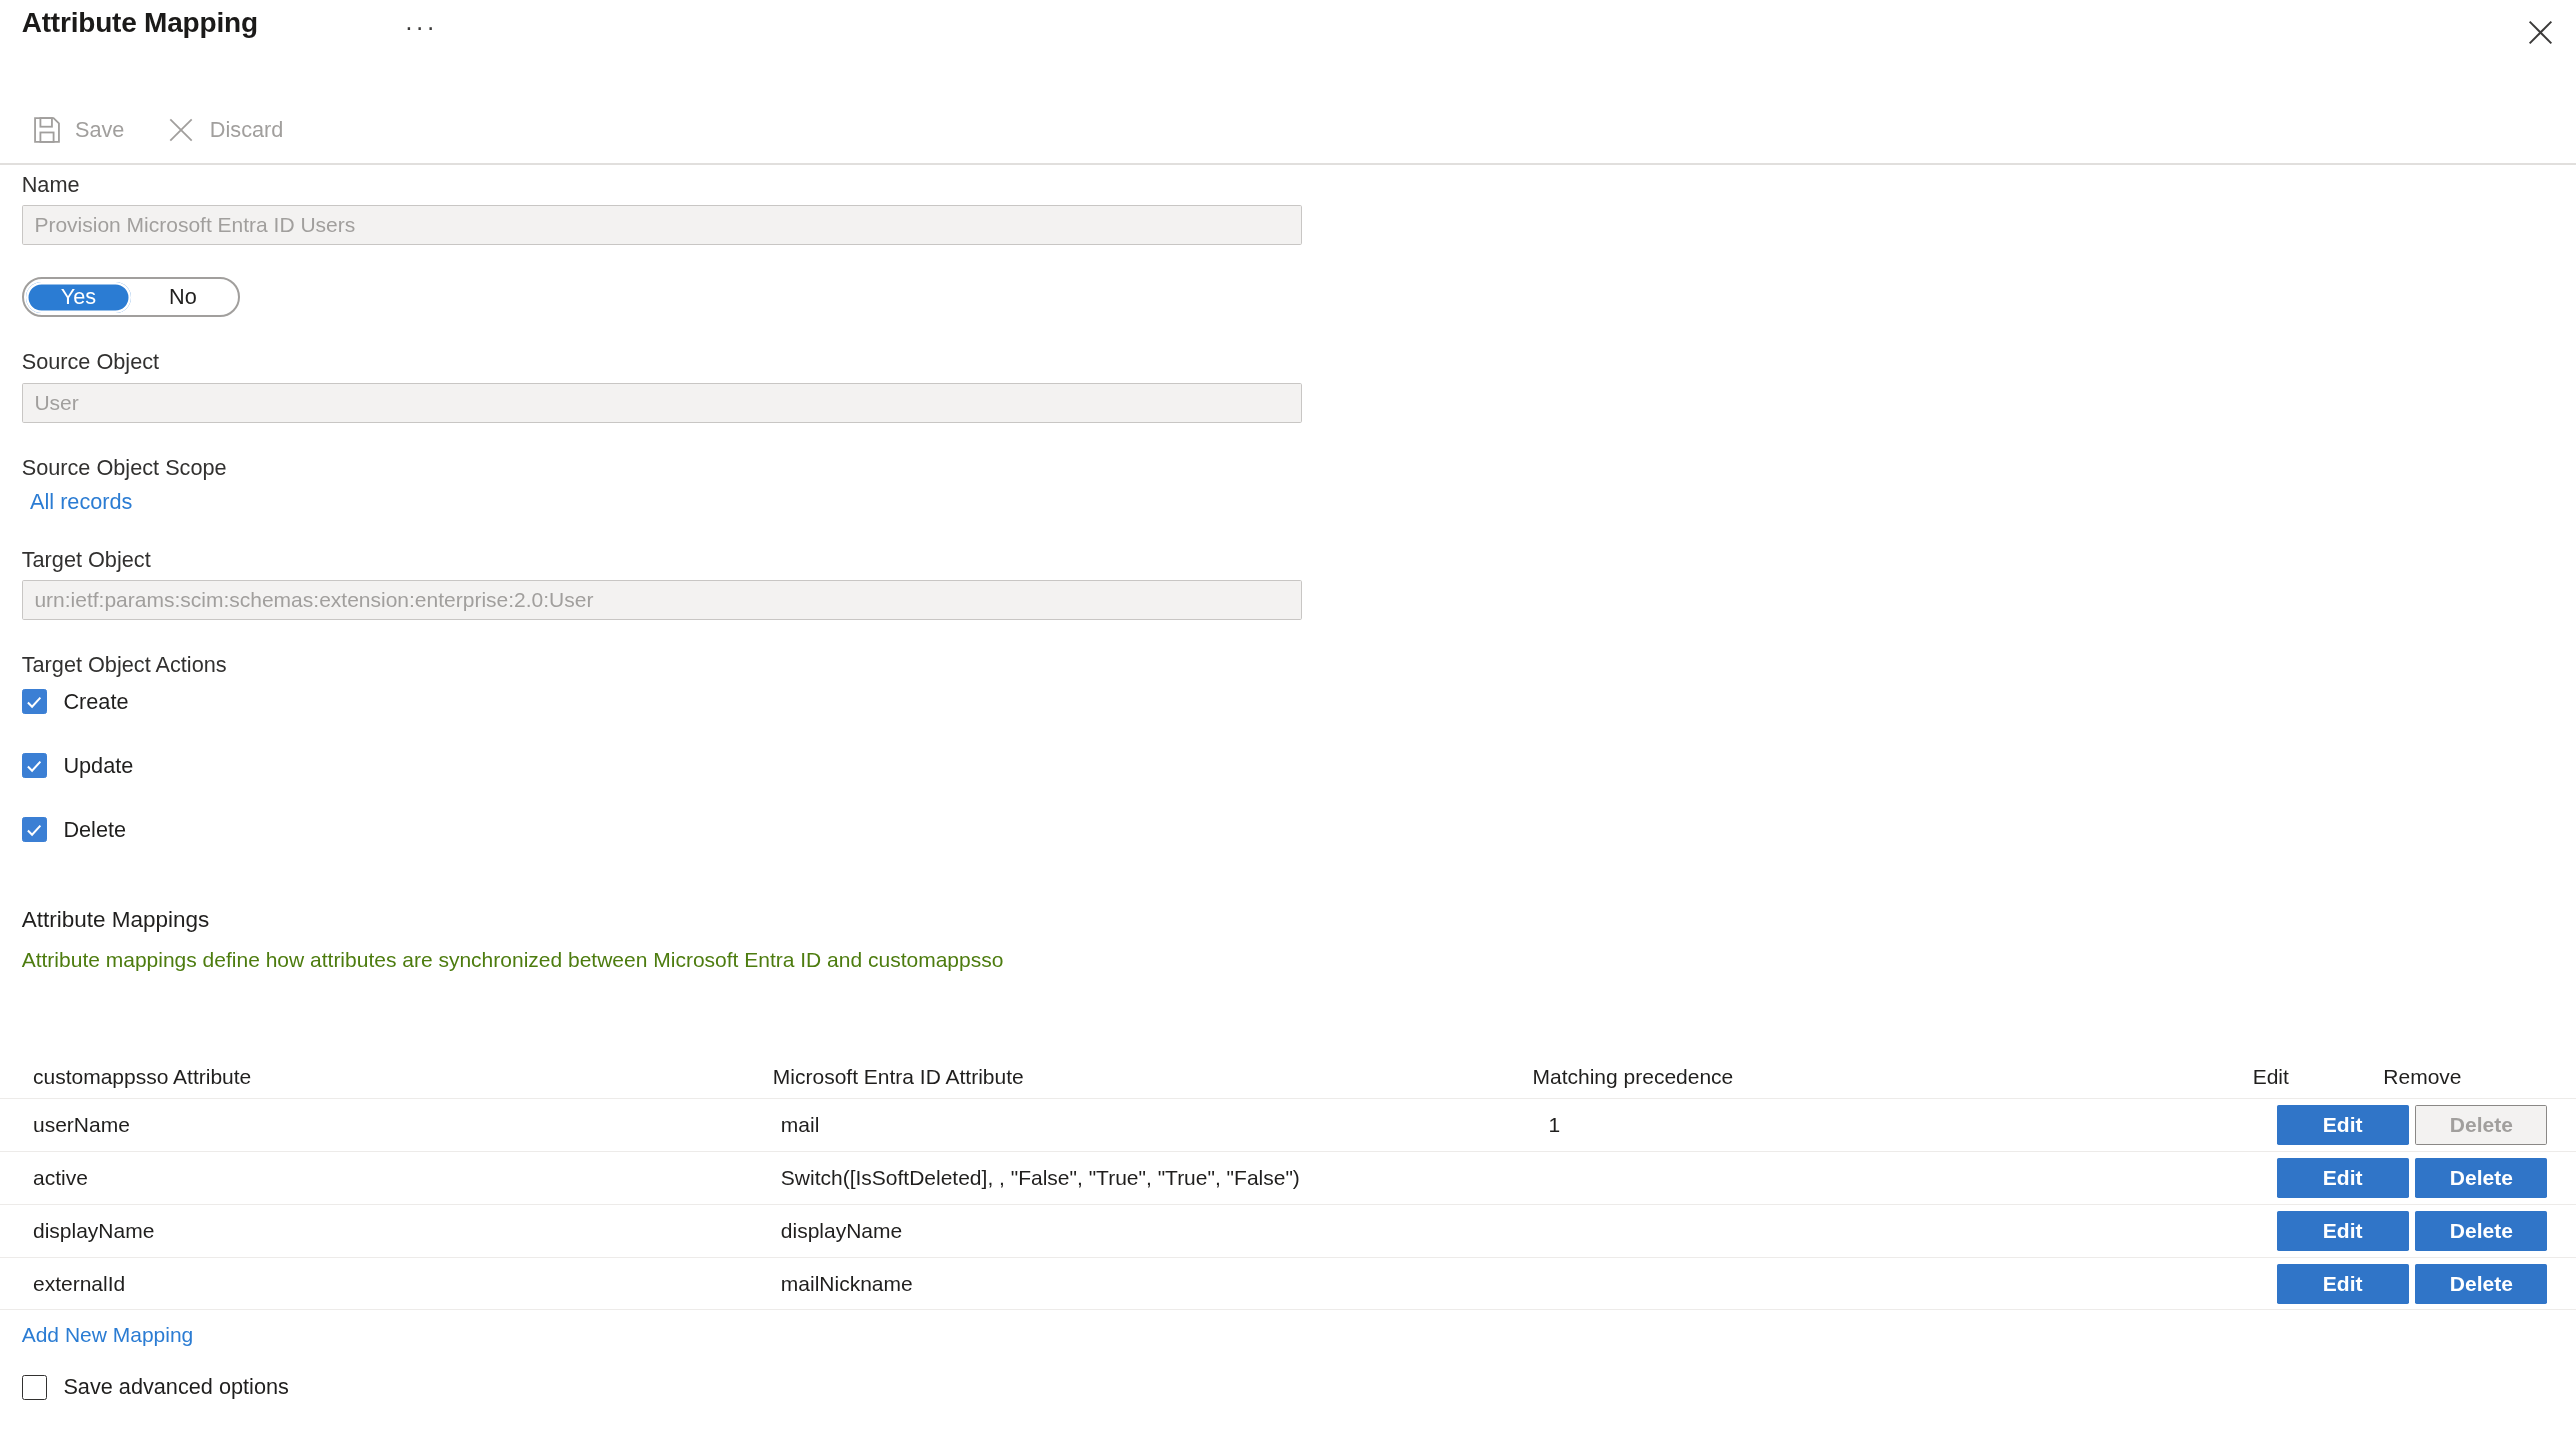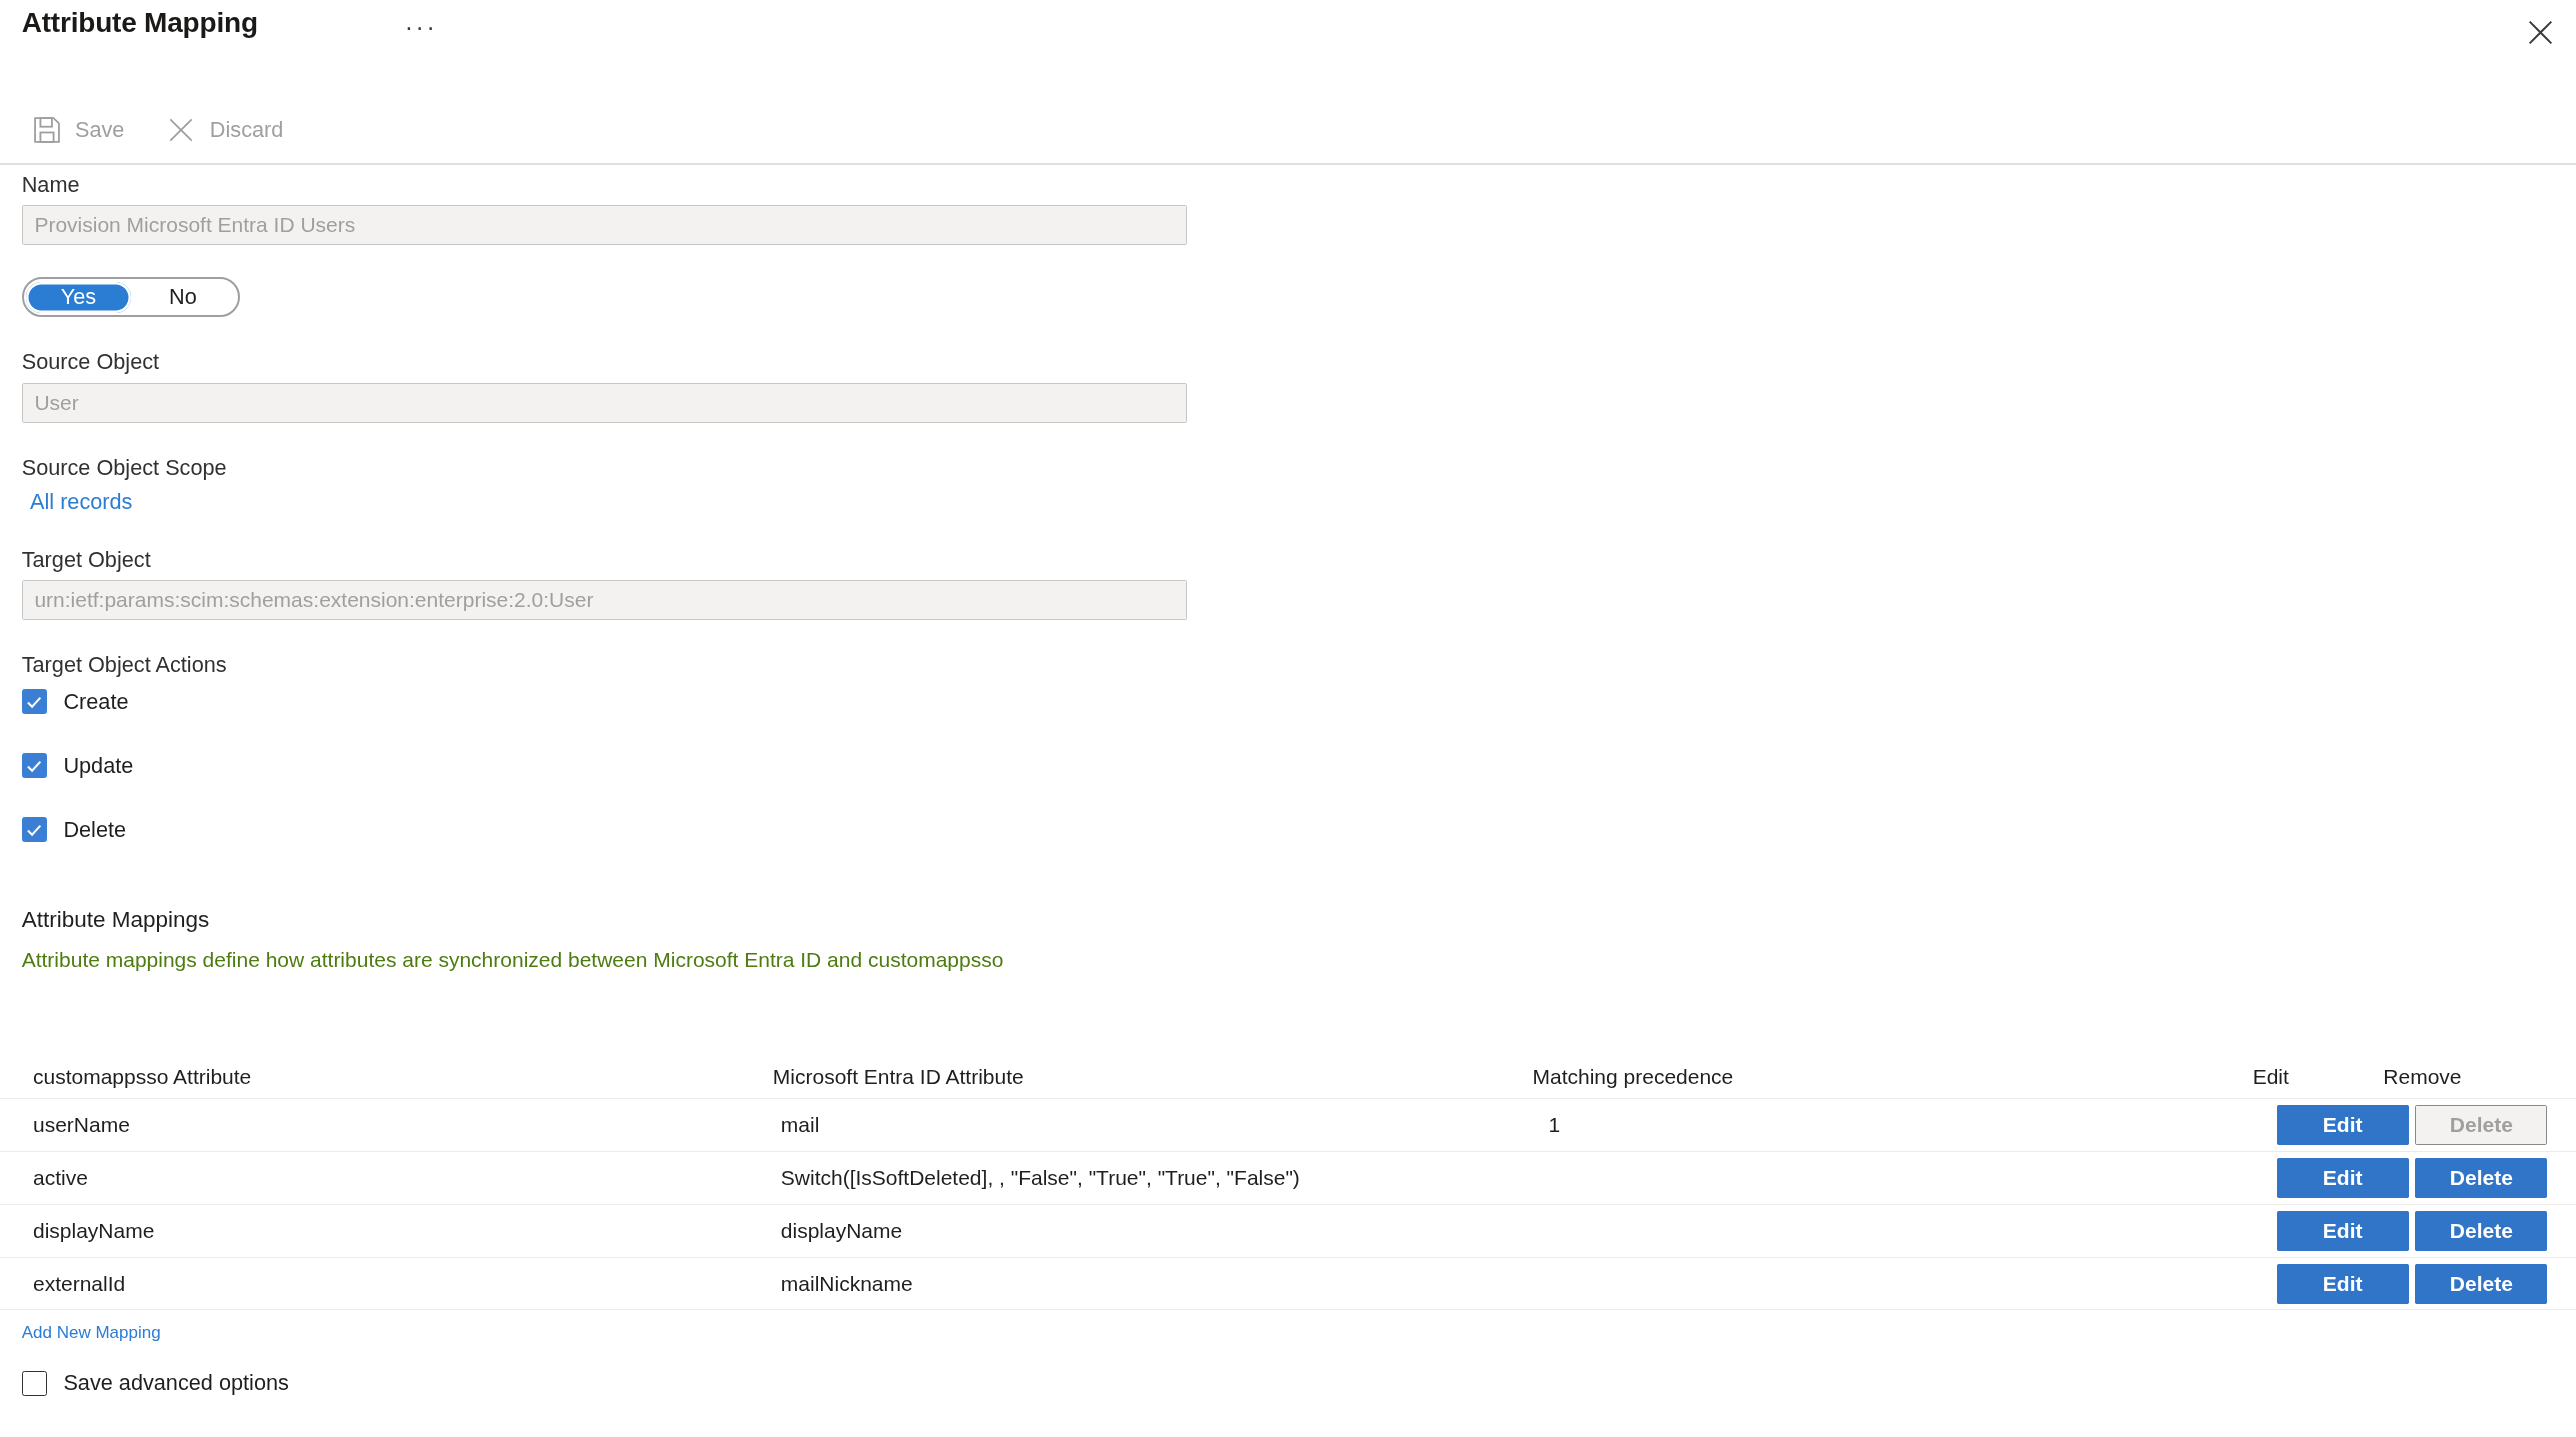--- a/index.html
+++ b/index.html
@@ -105,21 +105,21 @@
   }
   .field-label {
     font-size: 21.7px;
     color: #323130;
     margin: 0 0 8.3px 21.7px;
     line-height: 25px;
   }
   .readonly-input {
     display: block;
     margin-left: 21.7px;
-    width: 1165px;
+    width: 1280px;
     height: 40px;
     background: #f3f2f1;
     border: 1.7px solid #c8c6c4;
     border-radius: 1.7px;
     font-family: "Liberation Sans", sans-serif;
     font-size: 21px;
     color: #a19f9d;
     padding: 0 11.7px;
     line-height: 37px;
     white-space: nowrap;
@@ -278,21 +278,21 @@
   
   .footer-area {
     position: absolute;
     left: 0;
     top: 1323px;
     width: 2576px;
   }
   .add-link {
     margin-left: 21.7px;
     color: #2b7cd3;
-    font-size: 17px;
+    font-size: 21px;
     cursor: pointer;
     display: inline-block;
   }
   .footer-check {
     display: flex;
     align-items: center;
     margin-left: 21.7px;
     margin-top: 27px;
     cursor: pointer;
   }

